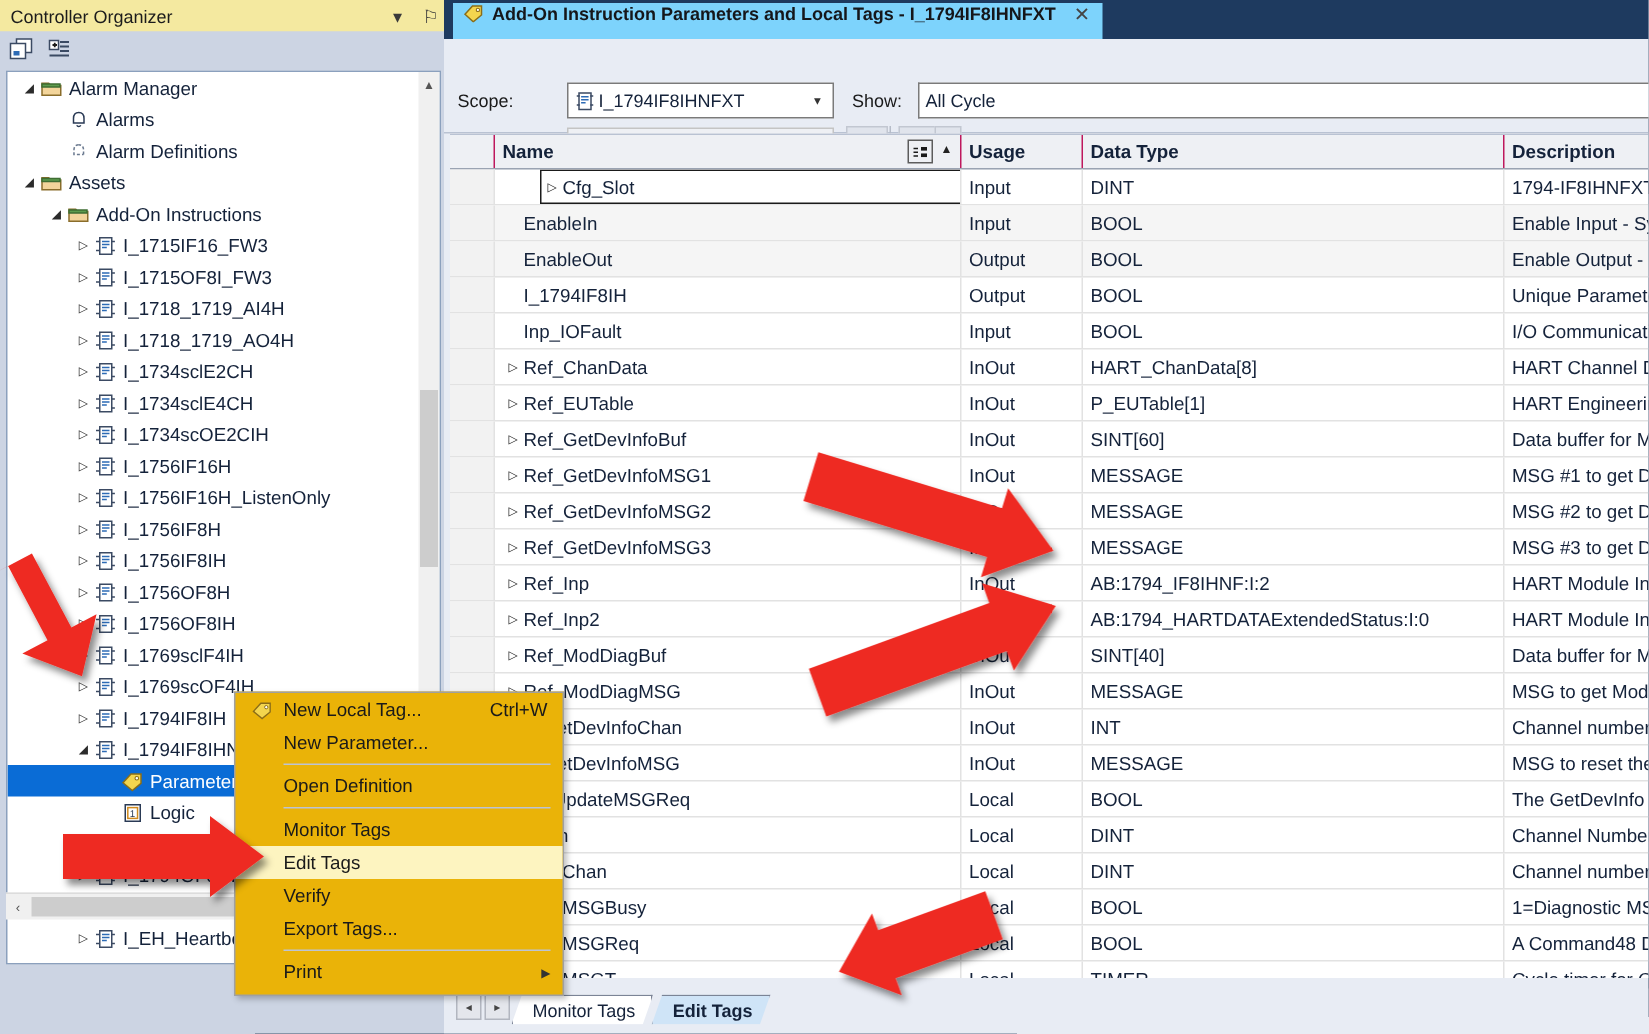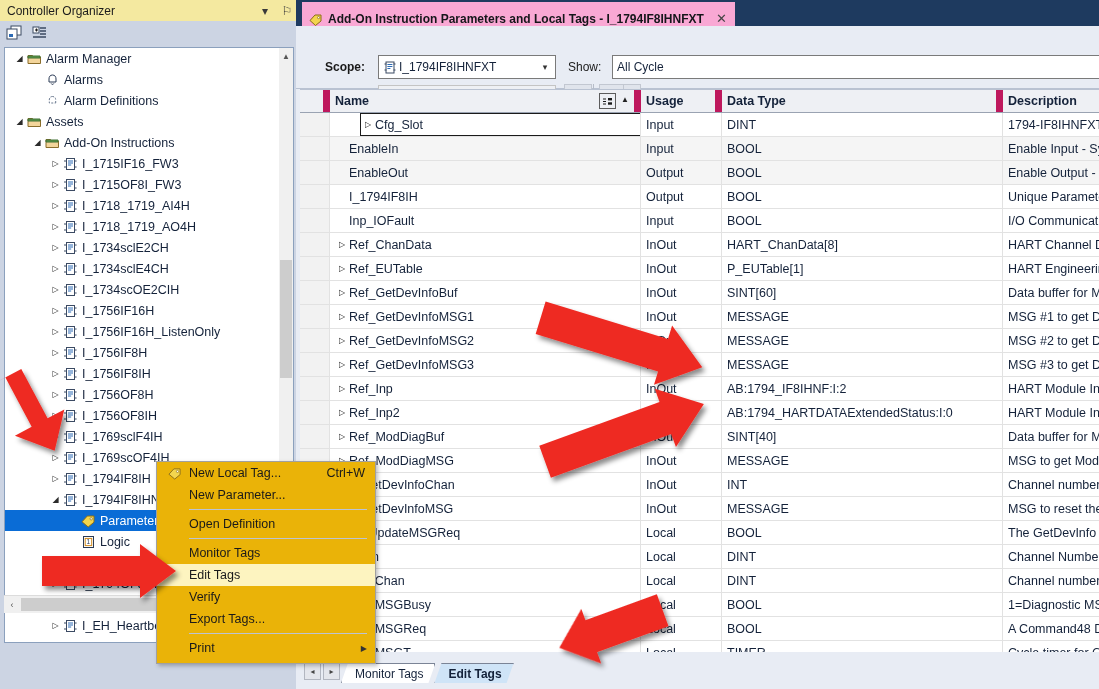--- a/index.html
+++ b/index.html
@@ -48,28 +48,28 @@
   .mi .micon{width:28px;height:22px;display:flex;align-items:center;justify-content:center;flex:0 0 28px;}
   .mi .mlabel{flex:1;}
   .mi .maccel{padding-right:10px;color:#1a1a1a;}
   .mi .marrow{padding-right:8px;font-size:8px;color:#333;}
   .mi.hl{background:#fdf4c0;}
   .msep{height:1px;background:#bcc4d4;margin:3px 8px 3px 32px;}
 
   
   #doc{position:absolute;left:296px;top:0;width:803px;height:689px;background:#e8ecf4;}
   #doctabbar{position:absolute;left:0;top:0;width:803px;height:26px;background:#1e3a5f;}
-  #doctab{position:absolute;left:6px;top:2px;height:24px;background:#f9a8d4;
-    display:flex;align-items:flex-end;padding:0 8px 16px 7px;font-weight:bold;font-size:12px;color:#15161a;}
+  #doctab{position:absolute;left:6px;top:2px;height:24px;background:#7dd3fc;
+    display:flex;align-items:flex-start;padding:0 8px 16px 7px;font-weight:bold;font-size:12px;color:#15161a;}
   #doctab .close{margin-left:12px;font-weight:normal;font-size:13px;color:#444;cursor:pointer;}
   #scopebar{position:absolute;left:0;top:26px;width:803px;height:62px;background:#e8ecf4;
     border-bottom:1px solid #b9c2d2;}
   .lbl{font-size:12px;color:#1a1a1a;}
   .lbl.dis{color:#9aa3b2;}
-  #scope-label{position:absolute;left:29px;top:34px;font-weight:bold;}
+  #scope-label{position:absolute;left:9px;top:34px;}
   #scope-combo{position:absolute;left:82px;top:29px;width:172px;height:22px;background:#fff;
     border:1px solid #7a7a7a;display:flex;align-items:center;padding:0 2px;}
   #scope-combo .cicon{width:18px;display:flex;align-items:center;justify-content:center;}
   #scope-combo .ctext{flex:1;font-size:12px;white-space:nowrap;overflow:hidden;}
   .caret{width:16px;text-align:center;font-size:9px;color:#333;}
   #show-label{position:absolute;left:272px;top:34px;}
   #show-field{position:absolute;left:316px;top:29px;width:487px;height:22px;background:#fff;
     border:1px solid #7a7a7a;border-right:none;display:flex;align-items:center;padding-left:4px;font-size:12px;}
   #dc-label{position:absolute;left:13px;top:64px;}
   #dc-combo{position:absolute;left:82px;top:59px;width:172px;height:22px;background:#eef0f4;
@@ -82,21 +82,21 @@
   #tbtn3{left:327px;width:16px;}
   .sepv{position:absolute;left:297px;top:58px;width:1px;height:24px;background:#b6bcc8;}
 
   
   #grid{position:absolute;left:4px;top:89px;width:1095px;height:570px;background:#fff;
     overflow:hidden;border-top:1px solid #b9c2d2;}
   .grow{display:flex;height:23px;align-items:stretch;border-bottom:1px solid #e2e2e2;}
   .ghead{height:22px;background:#eef0f4;border-bottom:1px solid #9aa3b2;font-weight:bold;font-size:12px;}
   .gcell{display:flex;align-items:center;font-size:12.5px;white-space:nowrap;overflow:hidden;
     border-right:1px solid #e2e2e2;padding-left:5px;box-sizing:border-box;}
-  .ghead .gcell{border-right:7px solid #be185d;}
+  .ghead .gcell{border-right:1px solid #be185d;}
   .c-gutter{width:30px;flex:0 0 30px;padding-left:0;justify-content:flex-end;background:#f2f2f2;}
   .ghead .c-gutter{background:#eef0f4;}
   .c-name{width:311px;flex:0 0 311px;position:relative;}
   .c-usage{width:81px;flex:0 0 81px;}
   .c-type{width:281px;flex:0 0 281px;}
   .c-desc{width:390px;flex:0 0 390px;border-right:none;}
   .exp{width:14px;flex:0 0 14px;text-align:center;font-size:8px;color:#1a1a1a;}
   .alt{background:#f5f5f5;}
   .sortbox{position:absolute;right:18px;top:3px;width:15px;height:14px;border:1px solid #5c5c5c;
     display:flex;align-items:center;justify-content:center;}

